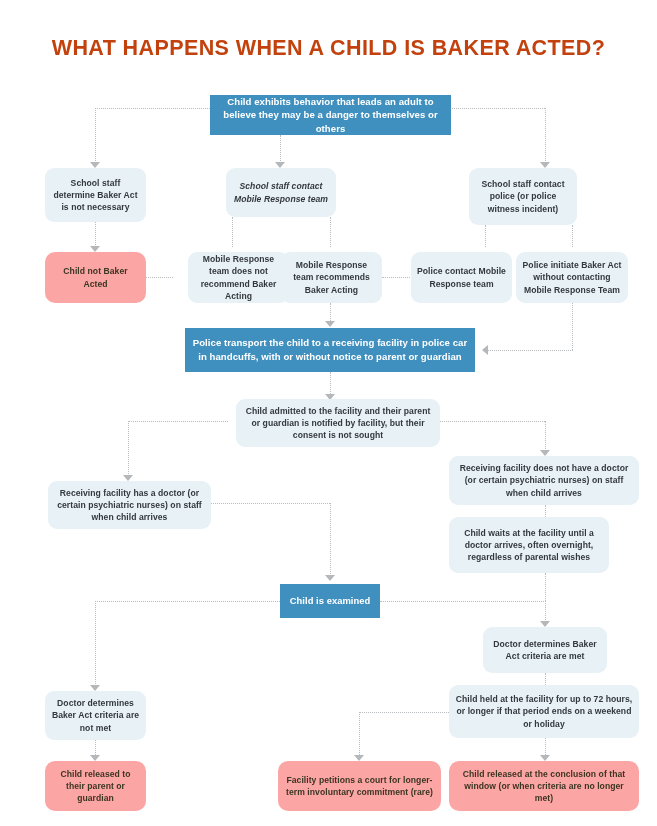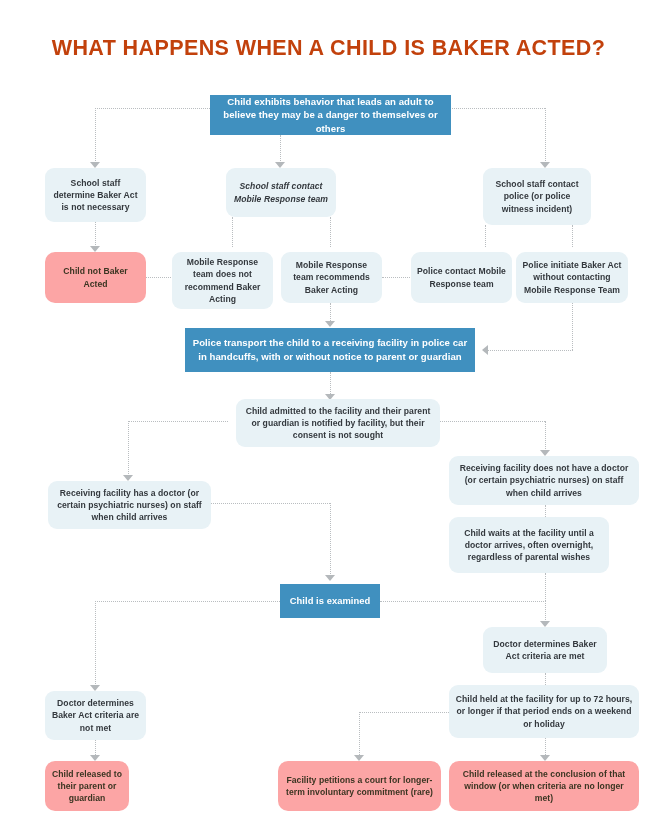--- a/index.html
+++ b/index.html
@@ -153,25 +153,25 @@
   <div class="arrow-down" style="left:354px;top:755px;"></div>
   <div class="vline" style="left:545px;top:738px;height:19px;"></div>
   <div class="arrow-down" style="left:540px;top:755px;"></div>
 
   <div class="node blue wide" style="left:210px;top:95px;width:241px;height:40px;">Child exhibits behavior that leads an adult to believe they may be a danger to themselves or others</div>
 
   <div class="node light" style="left:45px;top:168px;width:101px;height:54px;">School staff determine Baker Act is not necessary</div>
 
   <div class="node light" style="left:226px;top:168px;width:110px;height:49px;font-style:italic;">School staff contact Mobile Response team</div>
 
-  <div class="node light" style="left:483px;top:168px;width:108px;height:57px;">School staff contact police (or police witness incident)</div>
+  <div class="node light" style="left:469px;top:168px;width:108px;height:57px;">School staff contact police (or police witness incident)</div>
 
   <div class="node yellow" style="left:45px;top:252px;width:101px;height:51px;">Child not Baker Acted</div>
 
-  <div class="node light" style="left:172px;top:252px;width:101px;height:57px;">Mobile Response team does not recommend Baker Acting</div>
+  <div class="node light" style="left:188px;top:252px;width:101px;height:51px;">Mobile Response team does not recommend Baker Acting</div>
 
   <div class="node light" style="left:281px;top:252px;width:101px;height:51px;">Mobile Response team recommends Baker Acting</div>
 
   <div class="node light" style="left:411px;top:252px;width:101px;height:51px;">Police contact Mobile Response team</div>
 
   <div class="node light" style="left:516px;top:252px;width:112px;height:51px;">Police initiate Baker Act without contacting Mobile Response Team</div>
 
   <div class="node blue wide" style="left:185px;top:328px;width:290px;height:44px;">Police transport the child to a receiving facility in police car in handcuffs, with or without notice to parent or guardian</div>
 
   <div class="node light" style="left:236px;top:399px;width:204px;height:48px;">Child admitted to the facility and their parent or guardian is notified by facility, but their consent is not sought</div>
@@ -183,19 +183,19 @@
   <div class="node light" style="left:449px;top:517px;width:160px;height:56px;">Child waits at the facility until a doctor arrives, often overnight, regardless of parental wishes</div>
 
   <div class="node blue" style="left:280px;top:584px;width:100px;height:34px;">Child is examined</div>
 
   <div class="node light" style="left:483px;top:627px;width:124px;height:46px;">Doctor determines Baker Act criteria are met</div>
 
   <div class="node light" style="left:45px;top:691px;width:101px;height:49px;">Doctor determines Baker Act criteria are not met</div>
 
   <div class="node light" style="left:449px;top:685px;width:190px;height:53px;">Child held at the facility for up to 72 hours, or longer if that period ends on a weekend or holiday</div>
 
-  <div class="node yellow" style="left:45px;top:761px;width:84px;height:50px;">Child released to their parent or guardian</div>
+  <div class="node yellow" style="left:45px;top:761px;width:101px;height:50px;">Child released to their parent or guardian</div>
 
   <div class="node yellow" style="left:278px;top:761px;width:163px;height:50px;">Facility petitions a court for longer-term involuntary commitment (rare)</div>
 
   <div class="node yellow" style="left:449px;top:761px;width:190px;height:50px;">Child released at the conclusion of that window (or when criteria are no longer met)</div>
 
 </div>
 
 </body></html>

